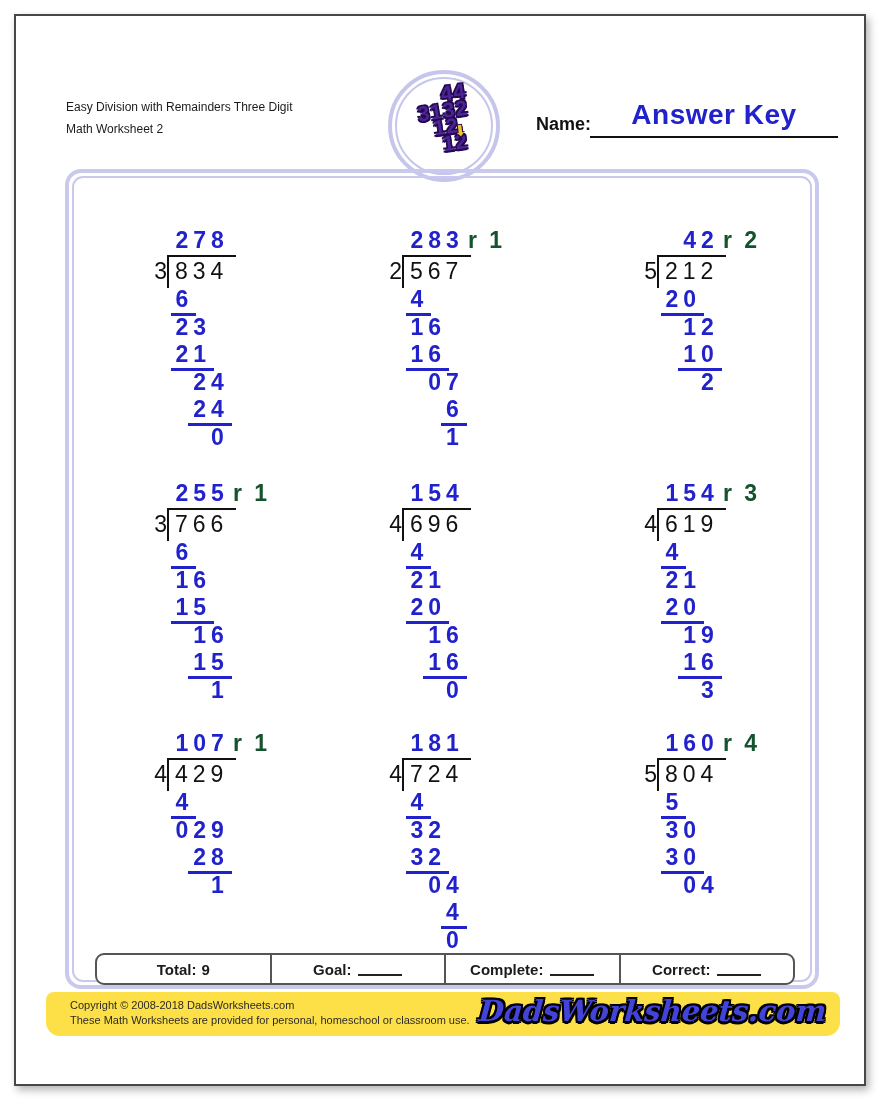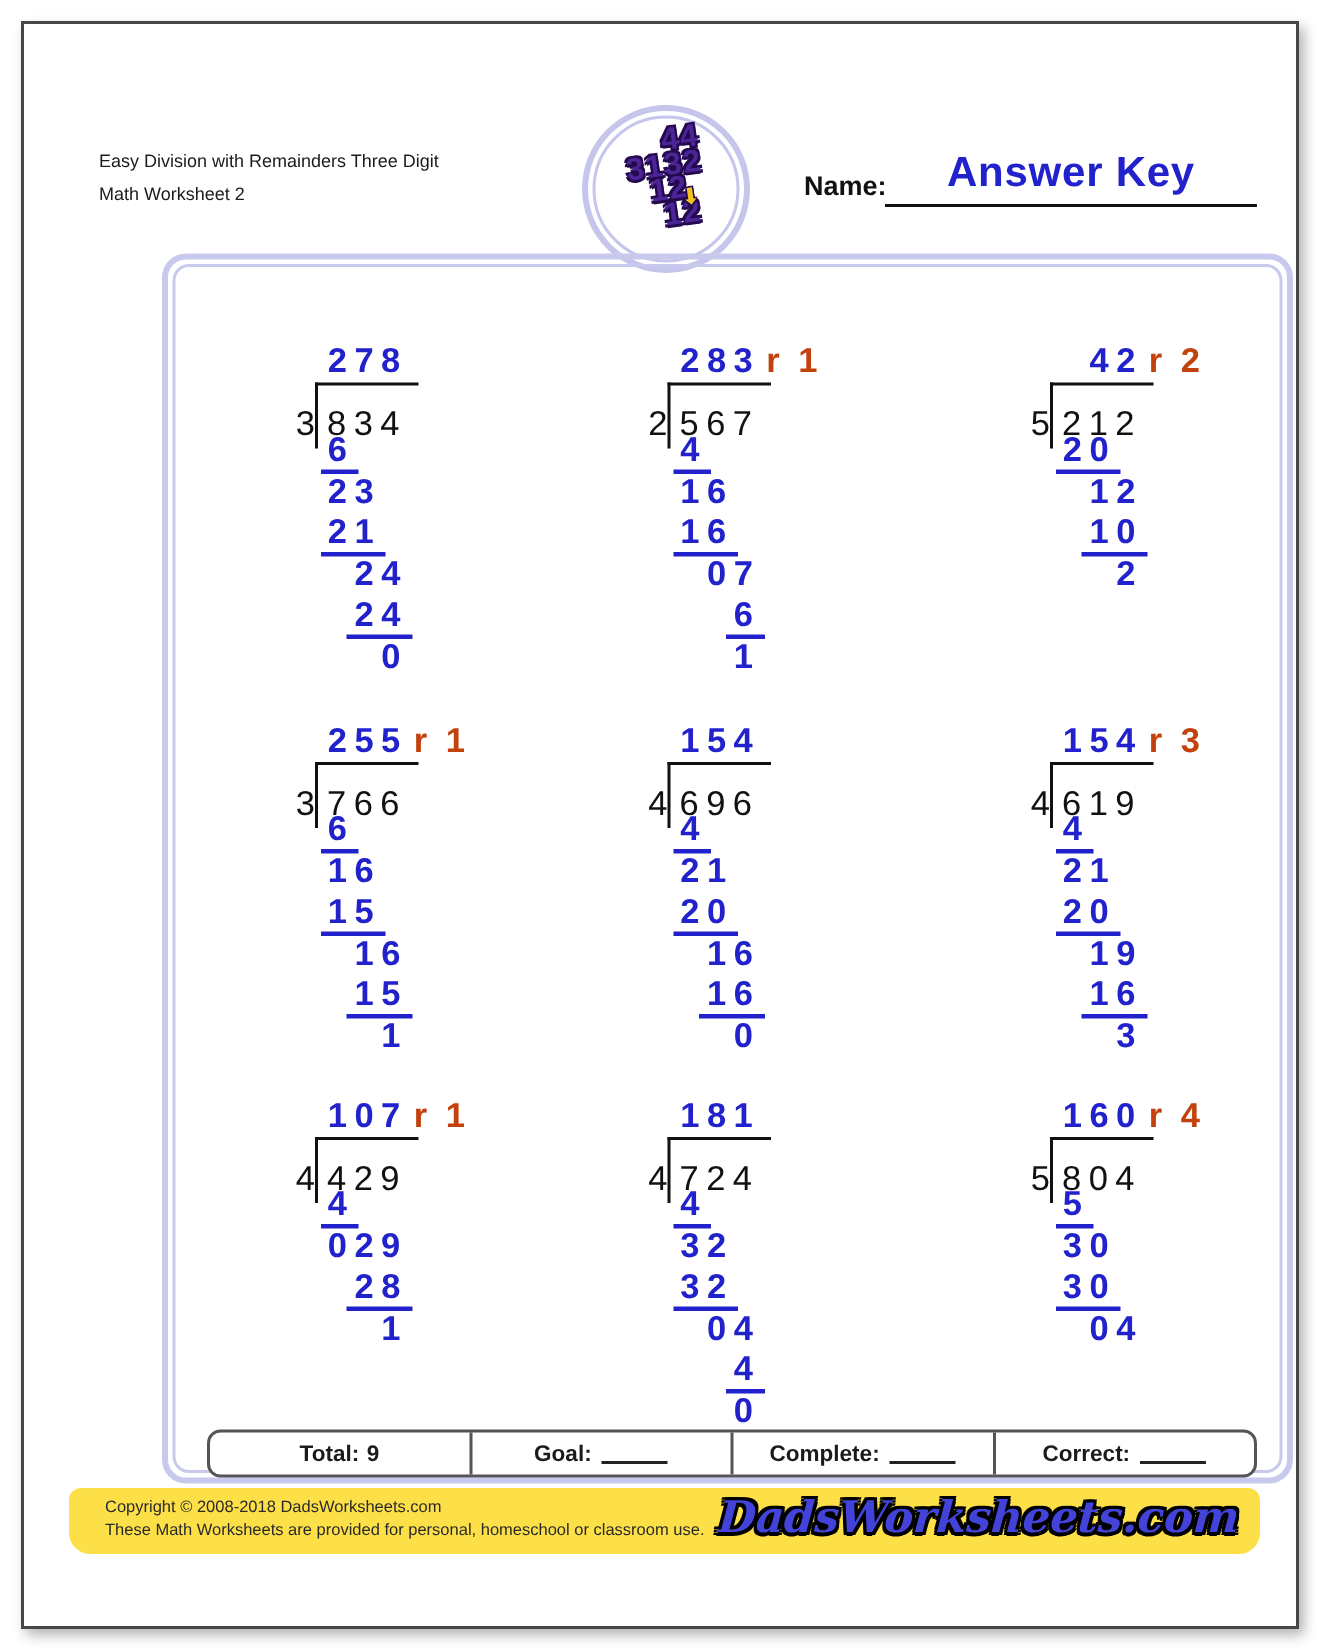--- a/index.html
+++ b/index.html
@@ -20,32 +20,32 @@
   .logo-inner{position:absolute;left:3px;top:3px;right:3px;bottom:3px;border:2px solid #c6c6ec;border-radius:50%;}
   .logo-nums{position:absolute;left:0;top:12px;width:100%;text-align:center;transform:rotate(-8deg);
     font-weight:bold;font-size:21px;line-height:16.5px;color:#4b2596;letter-spacing:1px;
     text-shadow:-1.5px -1.5px 0 #24094e,1.5px -1.5px 0 #24094e,-1.5px 1.5px 0 #24094e,1.5px 1.5px 0 #24094e,0 2px 0 #24094e;}
   .ln0{margin-left:26px;} .ln1{margin-left:0px;} .ln2{margin-left:2px;} .ln3{margin-left:16px;}
   .logo-arrow{position:absolute;left:62px;top:48px;font-size:15px;color:#f2c41d;
     text-shadow:-1px -1px 0 #24094e,1px -1px 0 #24094e,-1px 1px 0 #24094e,1px 1px 0 #24094e;transform:rotate(-8deg);}
 
   
   .frame{position:absolute;left:49px;top:153px;width:754px;height:820px;border:4px solid #c9c9ee;
-    border-radius:16px;box-sizing:border-box;margin-left:43px;}
+    border-radius:16px;box-sizing:border-box;}
   .frame-inner{position:absolute;left:3px;top:3px;right:3px;bottom:3px;border:2px solid #c9c9ee;border-radius:11px;}
 
   
   .problem{position:absolute;font-size:23px;color:#111;}
   .p-answer{height:29px;line-height:29px;white-space:nowrap;}
   .q{font-weight:bold;color:#2222cc;letter-spacing:5px;}
-  .r-part{font-weight:bold;color:#c2410c;letter-spacing:3px;margin-left:4px;}
+  .r-part{font-weight:bold;color:#14532d;letter-spacing:3px;margin-left:4px;}
   .p-main{height:31px;line-height:29px;white-space:nowrap;}
   .divisor{display:inline-block;width:22px;text-align:right;color:#111;}
   .dividend{display:inline-block;border-left:2.5px solid #111;border-top:2.5px solid #111;
-    padding:11px 8px 2px 6px;letter-spacing:5px;color:#111;}
+    padding:0 8px 2px 6px;letter-spacing:5px;color:#111;}
   .p-row{height:27.5px;line-height:27px;white-space:nowrap;}
   .wnum{font-weight:bold;color:#2222cc;letter-spacing:5px;display:inline-block;}
   .wnum.u{border-bottom:3px solid #2222cc;padding:0 3px 0 5px;}
 
   
   .score-bar{position:absolute;left:26px;top:780px;width:700px;height:32px;border:2px solid #555;
     border-radius:9px;display:flex;box-sizing:border-box;background:#fff;}
   .score-cell{flex:1;display:flex;align-items:center;justify-content:center;border-right:2px solid #555;
     font-size:15px;font-weight:bold;color:#1b1b1b;white-space:nowrap;}
   .score-cell:last-child{border-right:none;}

